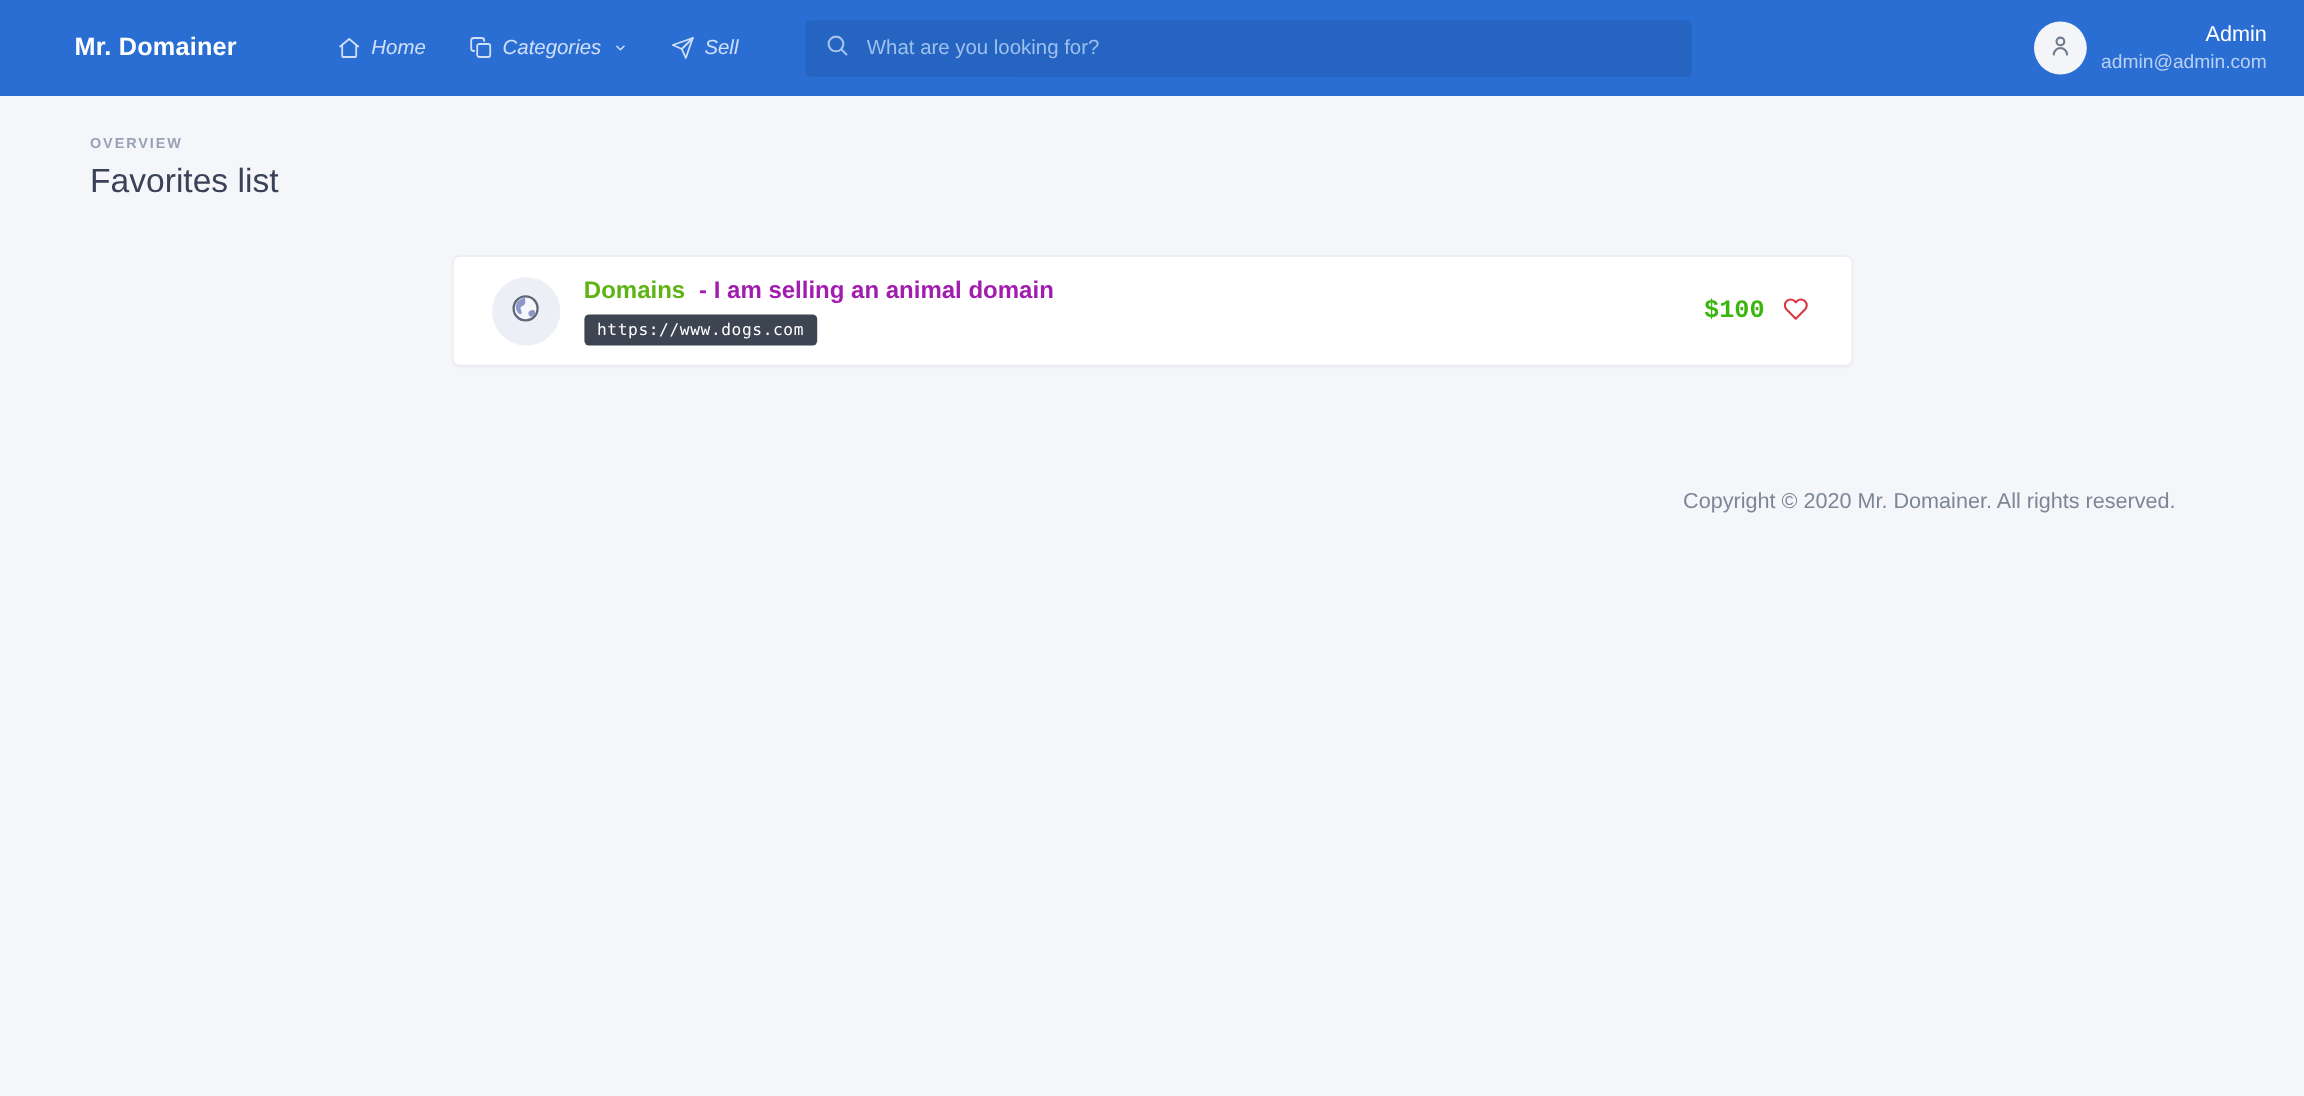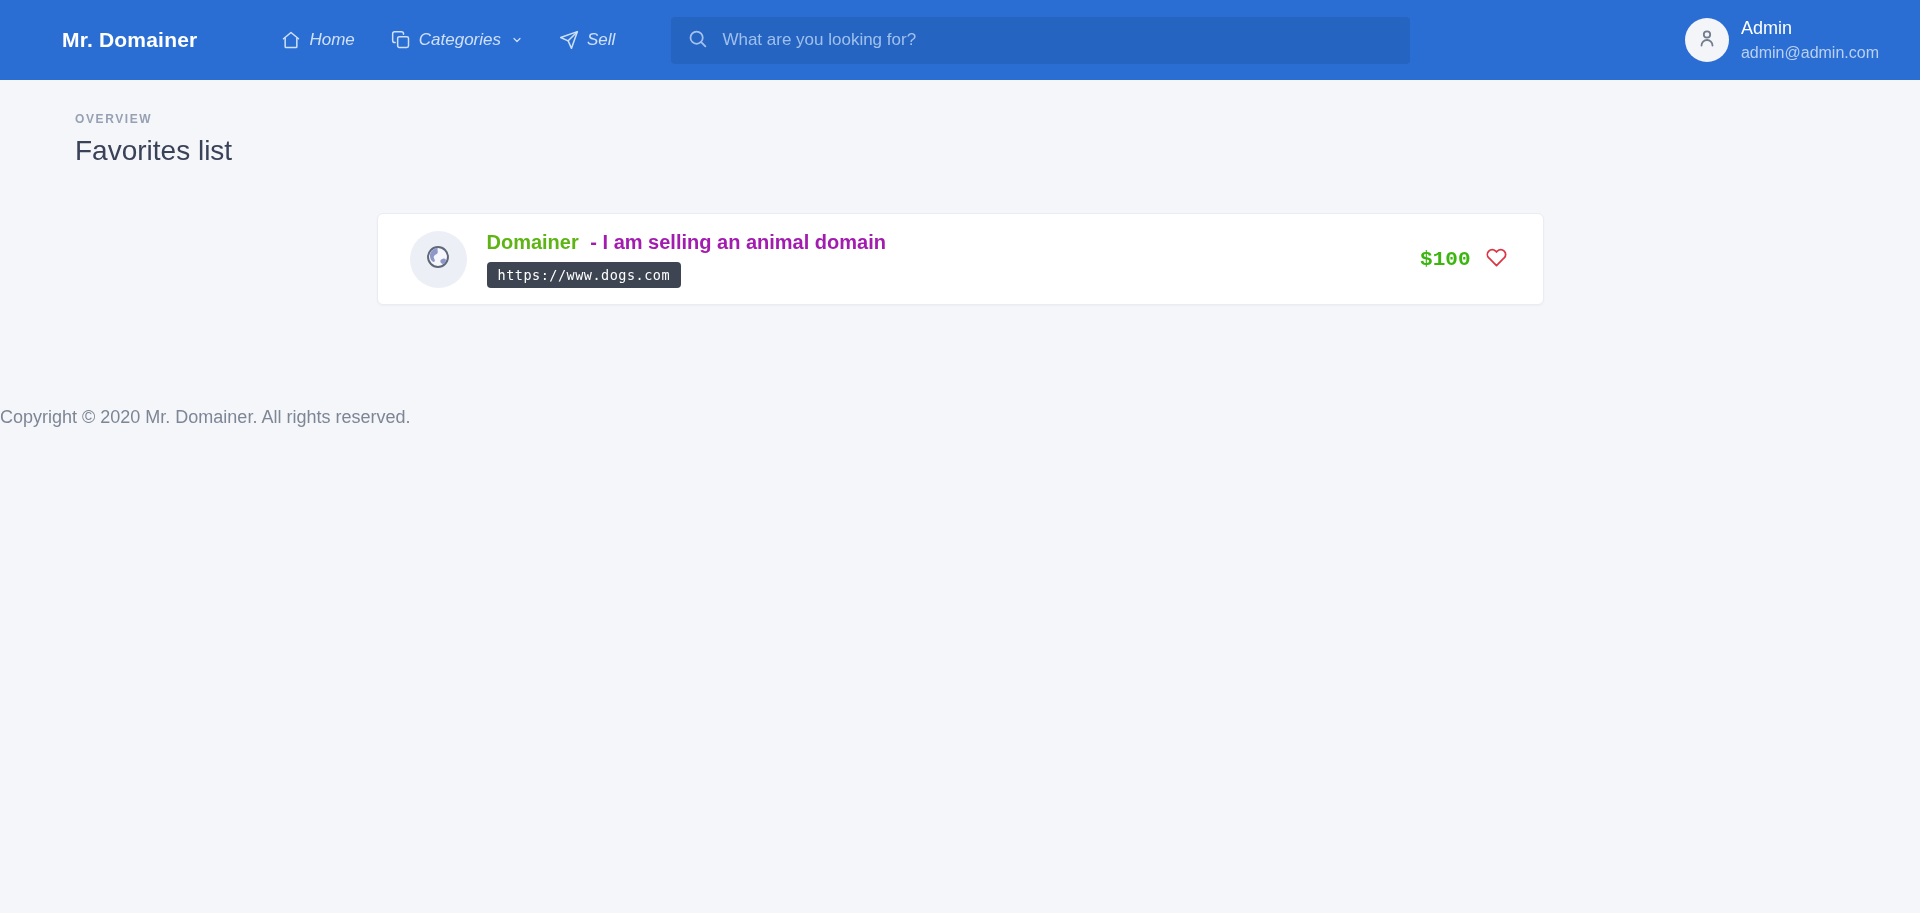--- a/index.html
+++ b/index.html
@@ -9,21 +9,21 @@
     font-family: "Liberation Sans", sans-serif;
     overflow: hidden;
   }
 
   
   .header {
     height: 80px;
     background: #2b6ed3;
     display: flex;
     align-items: center;
-    padding: 0 41px 0 62px;
+    padding: 0 31px 0 62px;
   }
   .brand {
     color: #ffffff;
     font-size: 21px;
     font-weight: bold;
     letter-spacing: 0.2px;
     margin-right: 84px;
     white-space: nowrap;
     cursor: pointer;
   }
@@ -71,21 +71,21 @@
   .user-avatar {
     width: 44px;
     height: 44px;
     border-radius: 50%;
     background: #f3f5f9;
     display: flex;
     align-items: center;
     justify-content: center;
     flex: 0 0 auto;
   }
-  .user-meta { margin-left: 12px; line-height: 1.25; }
+  .user-meta { margin-left: 12px; line-height: 1.25; text-align: right; }
   .user-name { color: #ffffff; font-size: 18px; font-weight: 400; }
   .user-email { color: #b9d0f2; font-size: 16px; margin-top: 3px; }
 
   
   .main { padding-top: 32px; }
   .overview-label {
     padding-left: 75px;
     color: #97a1b3;
     font-size: 12px;
     font-weight: bold;
@@ -149,21 +149,21 @@
     padding: 0;
     cursor: pointer;
     display: flex;
     align-items: center;
   }
 
   
   .footer {
     margin-top: 102px;
     padding-right: 107px;
-    text-align: left;
+    text-align: right;
     color: #7d8695;
     font-size: 18px;
   }
 </style>
 </head>
 <body>
 
 <header class="header">
   <div class="brand">Mr. Domainer</div>
 
@@ -240,21 +240,21 @@
         <svg width="26" height="26" viewBox="0 0 24 24">
           <circle cx="12" cy="12" r="9.2" fill="#f6f7fc" stroke="#5f6878" stroke-width="1.8"></circle>
           <path d="M12 3.2c-3 1.2-5.5 2.2-6.8 4.6-1.2 2.2-.6 5.4.8 7.4 1 1.4 2.6 2 3 .4.3-1.4-1.4-2.6-.8-4.2.6-1.6 2.8-1.4 3.4-3 .6-1.6-.6-3.6.4-5.2z" fill="#8d97c9"></path>
           <path d="M16.5 13.5c-1.8.4-2.8 1.6-2.2 3.2.5 1.4 2.2 2.2 3.6 1.2 1.4-1 1.8-2.8 1-4-.6-.8-1.4-.6-2.4-.4z" fill="#8d97c9"></path>
         </svg>
       </span>
     </div>
 
     <div class="item-info">
       <div class="item-title">
-        <span class="item-category">Domainer</span>
+        <span class="item-category">Domains</span>
         <span class="item-title-rest">- I am selling an animal domain</span>
       </div>
       <span class="item-url-badge">https://www.dogs.com</span>
     </div>
 
     <div class="item-price">$100</div>
 
     <button class="heart-btn">
       <span>
         <svg width="21" height="21" viewBox="0 0 24 24" fill="none" stroke="#dc3545" stroke-width="2" stroke-linecap="round" stroke-linejoin="round">

